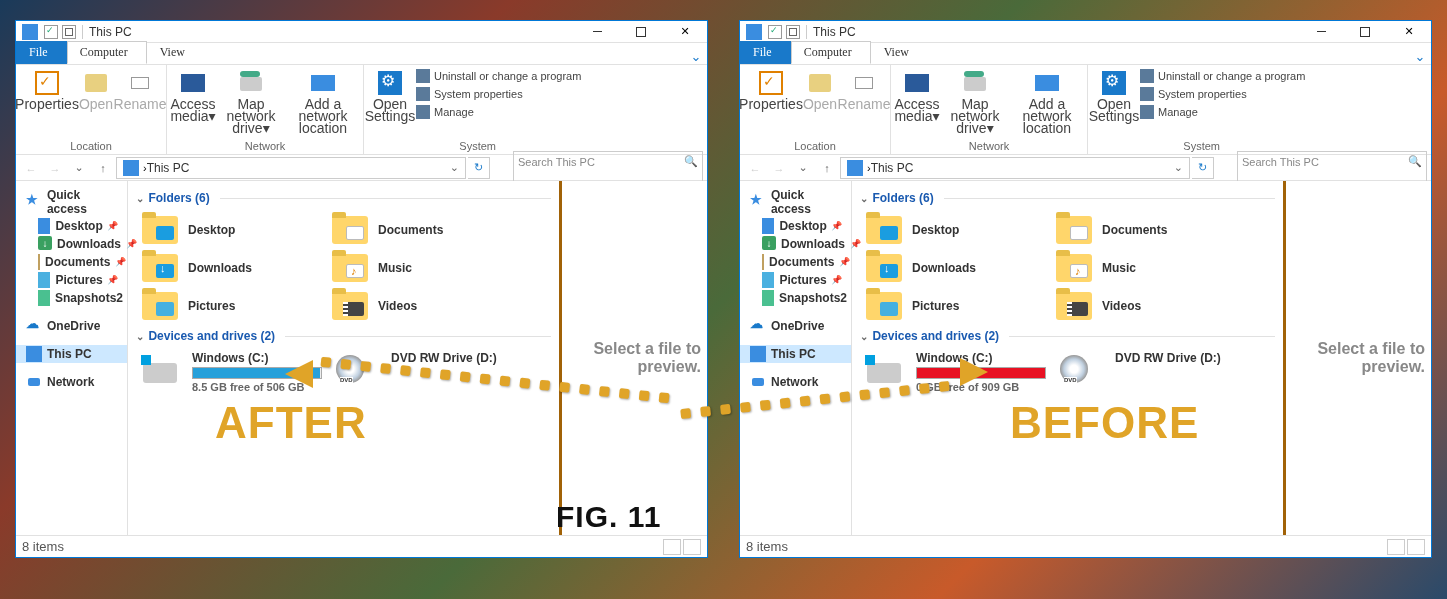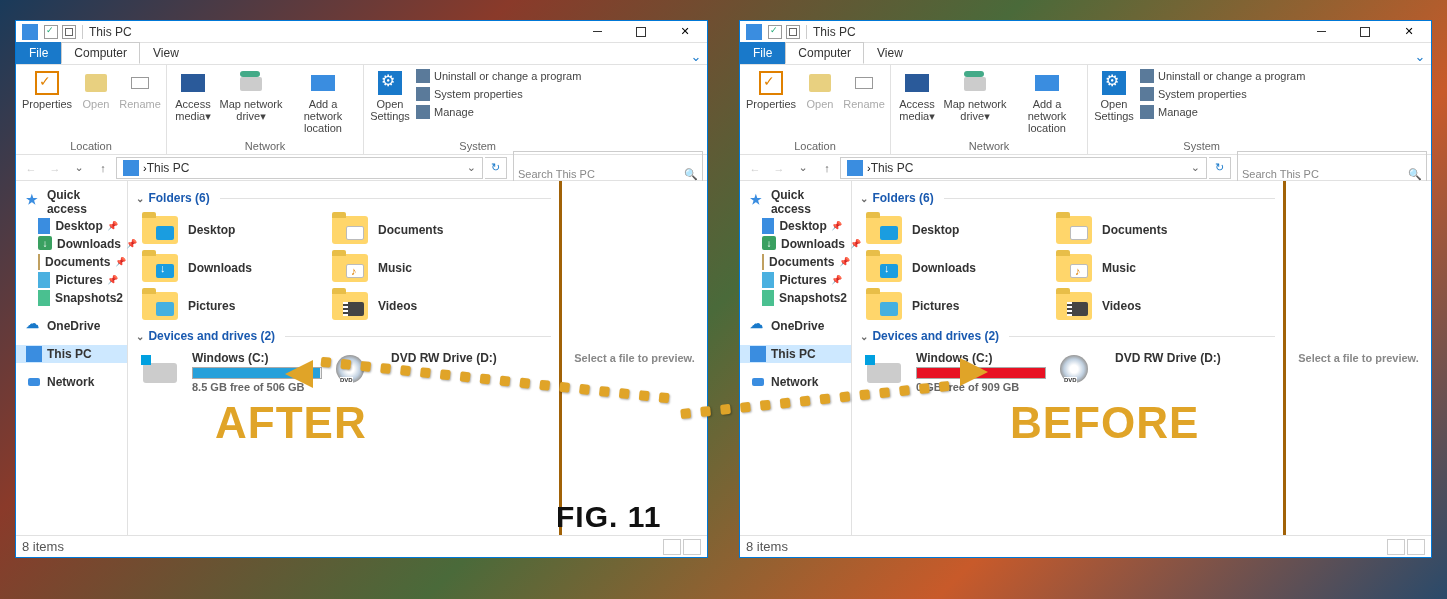--- a/index.html
+++ b/index.html
@@ -32,50 +32,50 @@
   .titlebar .sep { width:1px;height:14px;background:#ccc;margin:0 6px; }
   .titlebar .wtitle { font-size:12px; color:#333; margin-left:0px;}
   .titlebar .ctrls { margin-left:auto; display:flex; }
   .titlebar .ctrls span { width:44px; height:22px; display:flex; align-items:center; justify-content:center; font-size:11px;}
   .titlebar .min::before{content:"";width:9px;height:1px;background:#333;}
   .titlebar .max::before{content:"";width:8px;height:8px;border:1px solid #333;}
   .titlebar .close::before{content:"✕"; font-size:11px;}
 
   
   .tabs { height:22px; display:flex; align-items:flex-end; background:#fff; border-bottom:1px solid #e1e1e1;}
-  .tab { padding:3px 12px 3px 12px; font-size:12px; border:1px solid transparent; color:#333;}
+  .tab { padding:3px 18px 3px 12px; font-size:12px; border:1px solid transparent; color:#333;font-family:Liberation Serif, serif;}
   .tab.file { background:#1979ca; color:#fff; }
   .tab.active { border:1px solid #ccc; border-bottom-color:#fff; background:#fff;}
   .tabs .helpbtn { margin-left:auto; width:22px; text-align:center; color:#1979ca; font-size:13px;}
 
   
   .ribbon { height:90px; background:#fff; border-bottom:1px solid #e1e1e1; display:flex; }
   .group { border-right:1px solid #e1e1e1; padding:2px 6px 0 6px; display:flex; flex-direction:column; align-items:center;}
   .group .row { display:flex; gap:4px; align-items:flex-start; }
   .gbtn { display:flex; flex-direction:column; align-items:center; width:50px; padding-top:2px;}
   .gbtn.wide{ width:68px;}
   .gbtn.nw{ width:40px;}
   .gico { width:28px; height:28px; position:relative; margin-bottom:1px;}
-  .gbtn .lbl { font-size:11px; color:#444; text-align:center; line-height:12px;}
+  .gbtn .lbl { font-size:14px; color:#444; text-align:center; line-height:12px;}
   .gbtn.dis .lbl{ color:#aaa;}
   .gname { font-size:11px; color:#666; margin-top:auto; padding-bottom:2px;}
   .syslist { display:flex; flex-direction:column; gap:4px; padding:2px 4px 0 2px;}
   .syslist div{ display:flex; align-items:center; gap:4px; font-size:11px; color:#444;}
   .syslist .sico{ width:14px;height:14px; background:#5a7a9a; }
 
   
   .navrow { height:26px; display:flex; align-items:center; gap:2px; padding:3px 4px; background:#fff; border-bottom:1px solid #e1e1e1;}
   .navbtn { width:22px;height:22px;display:flex;align-items:center;justify-content:center;color:#666;}
   .navbtn.dis{color:#ccc;}
   .addr { flex:1; height:22px; border:1px solid #ccc; display:flex; align-items:center; padding:0 2px; background:#fff;}
   .addr .aico{width:16px;height:16px;background:#3a8de0;margin:0 4px;}
   .addr .atxt{font-size:12px;color:#333;}
   .addr .drop{margin-left:auto;color:#666;padding:0 4px;}
   .refresh{width:22px;height:22px;border:1px solid #ccc;border-left:none;display:flex;align-items:center;justify-content:center;color:#1979ca;}
-  .search{ width:190px; height:22px; border:1px solid #ccc; margin-left:4px; display:flex; align-items:flex-start; padding:16px 4px; color:#888;}
+  .search{ width:190px; height:22px; border:1px solid #ccc; margin-left:21px; display:flex; align-items:flex-end; padding:16px 4px; color:#888;}
   .search .sico{margin-left:auto;color:#888;}
 
   
   .body { flex:1; display:flex; overflow:hidden; background:#fff;font-weight:bold;}
   .nav { width:112px; border-right:1px solid #e1e1e1; padding:6px 0; }
   .navitem{ display:flex; align-items:center; gap:5px; padding:1px 4px 1px 10px; font-size:12px; color:#333;}
   .navitem.sub{padding-left:22px;}
   .navitem.sel{ background:#cde8ff;}
   .navitem .pin{margin-left:auto;color:#888;font-size:9px;padding-right:4px;}
   .nico{width:16px;height:16px;position:relative;}
@@ -85,21 +85,21 @@
   .ni-doc{background:#f0e0b0;border:1px solid #c0a060;}
   .ni-pic{background:#4ab0e0;}
   .ni-snap{background:#4ac090;}
   .ni-od::before{content:"☁";color:#1979ca;font-size:13px;position:absolute;left:0;top:-2px;}
   .ni-pc{background:#3a8de0;}
   .ni-net::before{content:"";width:12px;height:8px;background:#3a8de0;border-radius:2px;position:absolute;left:2px;top:4px;}
   .spacer{height:10px;}
 
   .main{ flex:1; display:flex; position:relative;}
   .content{ flex:1; padding:6px 8px; border-right:3px solid #a16207; position:relative;}
-  .preview{ width:145px; display:flex; align-items:center; justify-content:center; color:#888; font-size:11px; padding:0 6px; text-align:right;}
+  .preview{ width:145px; display:flex; align-items:center; justify-content:center; color:#888; font-size:16px; padding:0 6px; text-align:right;}
 
   .sechead{ color:#1a5ab0; font-size:12px; display:flex; align-items:center; gap:4px; margin:4px 0 6px 0;}
   .sechead::before{content:"⌄"; font-size:10px; color:#666;}
   .sechead .line{flex:1;height:1px;background:#e1e1e1;margin-left:6px;}
 
   .tiles{ display:flex; flex-wrap:wrap; gap:0px 0px;}
   .tile{ width:190px; height:38px; display:flex; align-items:center; gap:8px; padding:2px 4px;}
   .fico{ width:40px; height:32px; position:relative;}
   .folder{ width:36px;height:28px;background:#ffd66b;border-radius:3px;position:absolute;left:2px;top:2px;}
   .folder::before{content:"";position:absolute;width:14px;height:6px;background:#e8be48;top:-4px;left:0;border-radius:2px 2px 0 0;}

